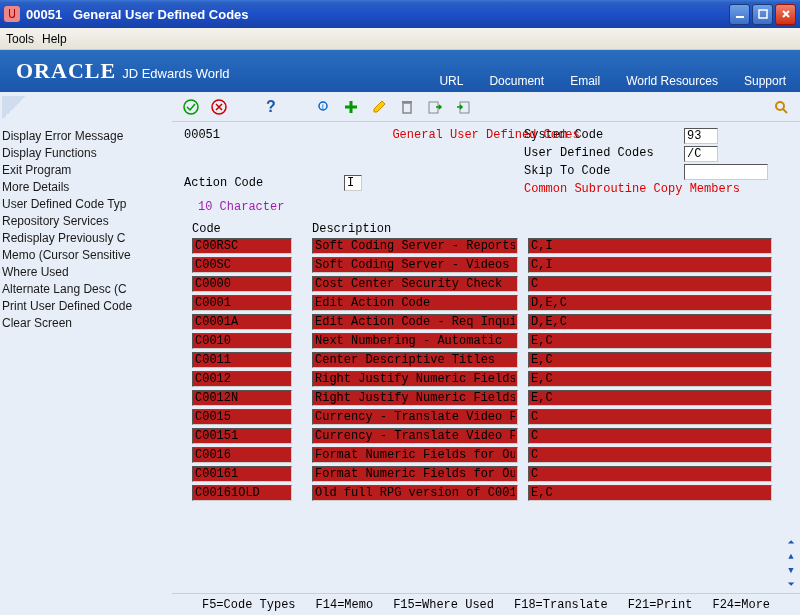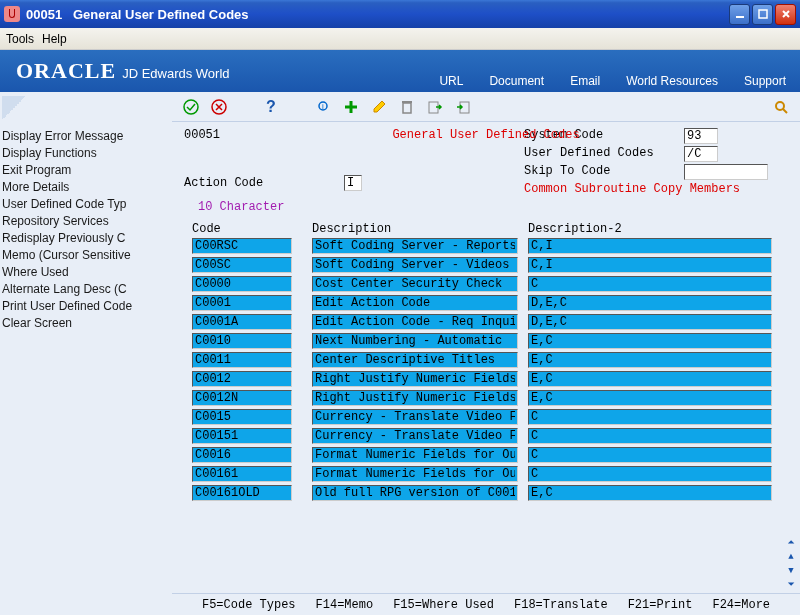--- a/index.html
+++ b/index.html
@@ -54,21 +54,21 @@
   .actrow { display: flex; align-items: center; margin-top: 2px; }
   
   
   .gridhdr { display: flex; margin-top: 8px; }
   .gridhdr .hcol { }
   .c1 { width: 100px; margin-left: 8px; }
   .c2 { width: 206px; margin-left: 20px; }
   .c3 { flex: 1; margin-left: 10px; margin-right: 16px; }
   .grid { }
   .grow { display: flex; height: 19px; align-items: center; }
-  .grow .cell { background: #0ea5e9; border: 1px solid #555; border-right-color:#ccc; border-bottom-color:#ccc; height: 16px; padding: 0 2px; font-family: "Courier New", monospace; font-size: 12px; white-space: nowrap; overflow: hidden; }
+  .grow .cell { background: #b91c1c; border: 1px solid #555; border-right-color:#ccc; border-bottom-color:#ccc; height: 16px; padding: 0 2px; font-family: "Courier New", monospace; font-size: 12px; white-space: nowrap; overflow: hidden; }
   .tenchar { color: #a21caf; margin-left: 14px; }
   
   
   .scrollarrows { position: absolute; right: 3px; bottom: 24px; display: flex; flex-direction: column; gap: 2px; }
   .scrollarrows .ar { width: 12px; height: 12px; display:flex; align-items:center; justify-content:center; font-size: 9px; color: #1a56ad; cursor:pointer; }
   
   
   .fkeys { height: 22px; display: flex; align-items: center; justify-content: center; gap: 20px; font-family: "Courier New", monospace; font-size: 12px; border-top: 1px solid #c2d0e6; }
   
   svg { display: block; }
@@ -224,21 +224,20 @@
             <input class="inset" style="width: 84px;" value="">
           </div>
           <div class="frow redtxt">Common Subroutine Copy Members</div>
         </div>
       </div>
 
       <div class="tenchar">10 Character</div>
       <div class="gridhdr">
         <div class="hcol c1">Code</div>
         <div class="hcol c2">Description</div>
-        <div class="hcol c3">Description-2</div>
       </div>
       <div class="grid" id="grid">
           <div class="grow">
             <input class="cell c1" value="C00RSC" style="">
             <input class="cell c2" value="Soft Coding Server - Reports" style="">
             <input class="cell c3" value="C,I" style="">
           </div>
           <div class="grow">
             <input class="cell c1" value="C00SC" style="">
             <input class="cell c2" value="Soft Coding Server - Videos" style="">

